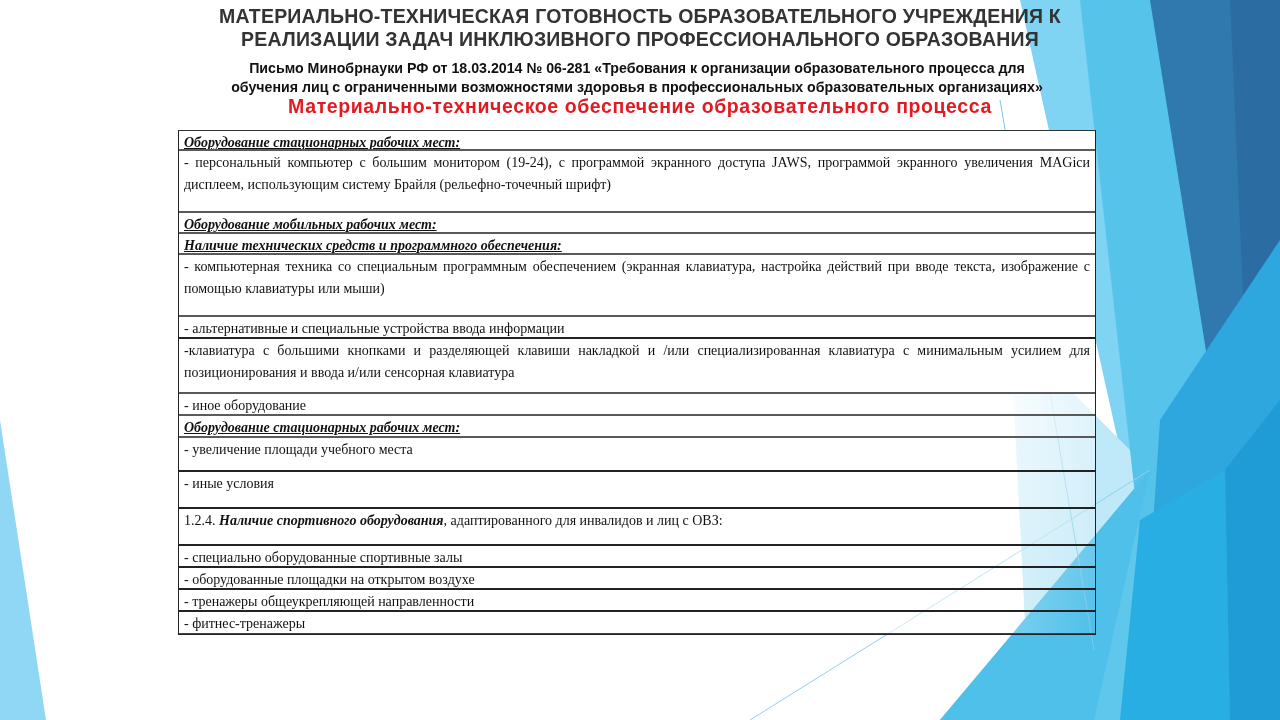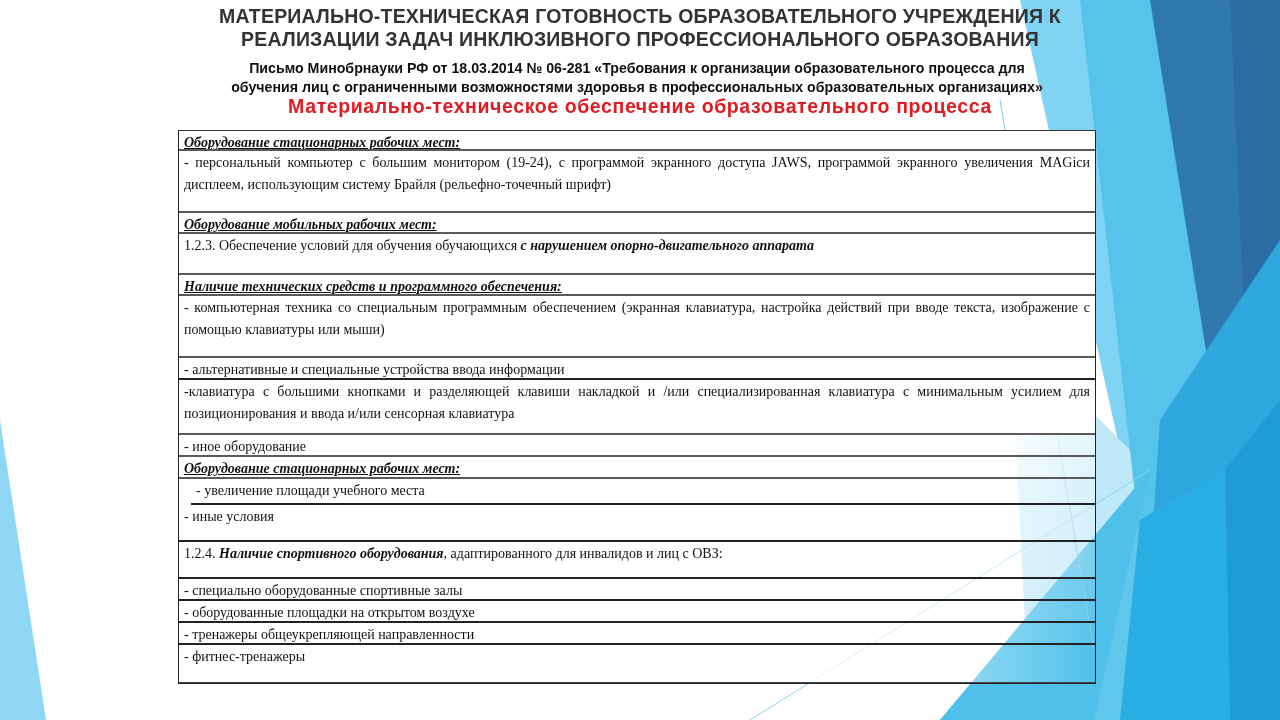--- a/index.html
+++ b/index.html
@@ -83,55 +83,52 @@
 <div class="table">
   <div class="row cover" style="height:20px;">
     <span class="hdr">Оборудование стационарных рабочих мест:</span>
   </div>
   <div class="row cover" style="height:62px;">
     <span>- персональный компьютер с большим монитором (19-24), с программой экранного доступа JAWS, программой экранного увеличения MAGicи дисплеем, использующим систему Брайля (рельефно-точечный шрифт)</span>
   </div>
   <div class="row cover" style="height:21px;">
     <span class="hdr">Оборудование мобильных рабочих мест:</span>
   </div>
-  <div class="row cover" style="height:41px;">
-    <span>1.2.3. Обеспечение условий для обучения обучающихся </span><span class="bi">с нарушением опорно-двигательного аппарата</span>
-  </div>
   <div class="row cover" style="height:21px;">
     <span class="hdr">Наличие технических средств и программного обеспечения:</span>
   </div>
   <div class="row cover" style="height:62px;">
     <span>- компьютерная техника со специальным программным обеспечением (экранная клавиатура, настройка действий при вводе текста, изображение с помощью клавиатуры или мыши)</span>
   </div>
   <div class="row cover dark" style="height:22px;">
     <span>- альтернативные и специальные устройства ввода информации</span>
   </div>
   <div class="row cover" style="height:55px;">
     <span>-клавиатура с большими кнопками и разделяющей клавиши накладкой и /или специализированная клавиатура с минимальным усилием для позиционирования и ввода и/или сенсорная клавиатура</span>
   </div>
   <div class="row" style="height:22px; background:linear-gradient(90deg,#fff 0,#fff 88%,rgba(255,255,255,0.55) 100%);">
     <span>- иное оборудование</span>
   </div>
   <div class="row" style="height:22px; background:linear-gradient(90deg,#fff 0,#fff 85%,rgba(255,255,255,0.5) 100%);">
     <span class="hdr">Оборудование стационарных рабочих мест:</span>
   </div>
-  <div class="row dark" style="height:26px; background:linear-gradient(90deg,#fff 0,#fff 79%,rgba(255,255,255,0.4) 100%);margin-left:12px;">
+  <div class="row dark" style="height:34px; background:linear-gradient(90deg,#fff 0,#fff 79%,rgba(255,255,255,0.4) 100%);">
     <span>- увеличение площади учебного места</span>
   </div>
   <div class="row dark" style="height:37px; background:linear-gradient(90deg,#fff 0,#fff 76%,rgba(255,255,255,0.35) 100%);">
     <span>- иные условия</span>
   </div>
   <div class="row dark" style="height:37px; background:linear-gradient(90deg,#fff 0,#fff 72%,rgba(255,255,255,0.25) 100%);">
     <span>1.2.4. </span><span class="bi">Наличие спортивного оборудования</span><span>, адаптированного для инвалидов и лиц с ОВЗ:</span>
   </div>
   <div class="row dark" style="height:22px; background:linear-gradient(90deg,#fff 0,#fff 68%,rgba(255,255,255,0.15) 100%);">
     <span>- специально оборудованные спортивные залы</span>
   </div>
   <div class="row dark" style="height:22px; background:linear-gradient(90deg,#fff 0,#fff 66%,rgba(255,255,255,0.1) 100%);">
     <span>- оборудованные площадки на открытом воздухе</span>
   </div>
   <div class="row dark" style="height:22px; background:linear-gradient(90deg,#fff 0,#fff 64%,rgba(255,255,255,0.05) 100%);">
     <span>- тренажеры общеукрепляющей  направленности</span>
   </div>
-  <div class="row" style="height:38px; background:linear-gradient(90deg,#fff 0,#fff 62%,rgba(255,255,255,0) 100%);">
+  <div class="row" style="height:22px; background:linear-gradient(90deg,#fff 0,#fff 62%,rgba(255,255,255,0) 100%);">
     <span>- фитнес-тренажеры</span>
   </div>
 </div>
 
 </body></html>

